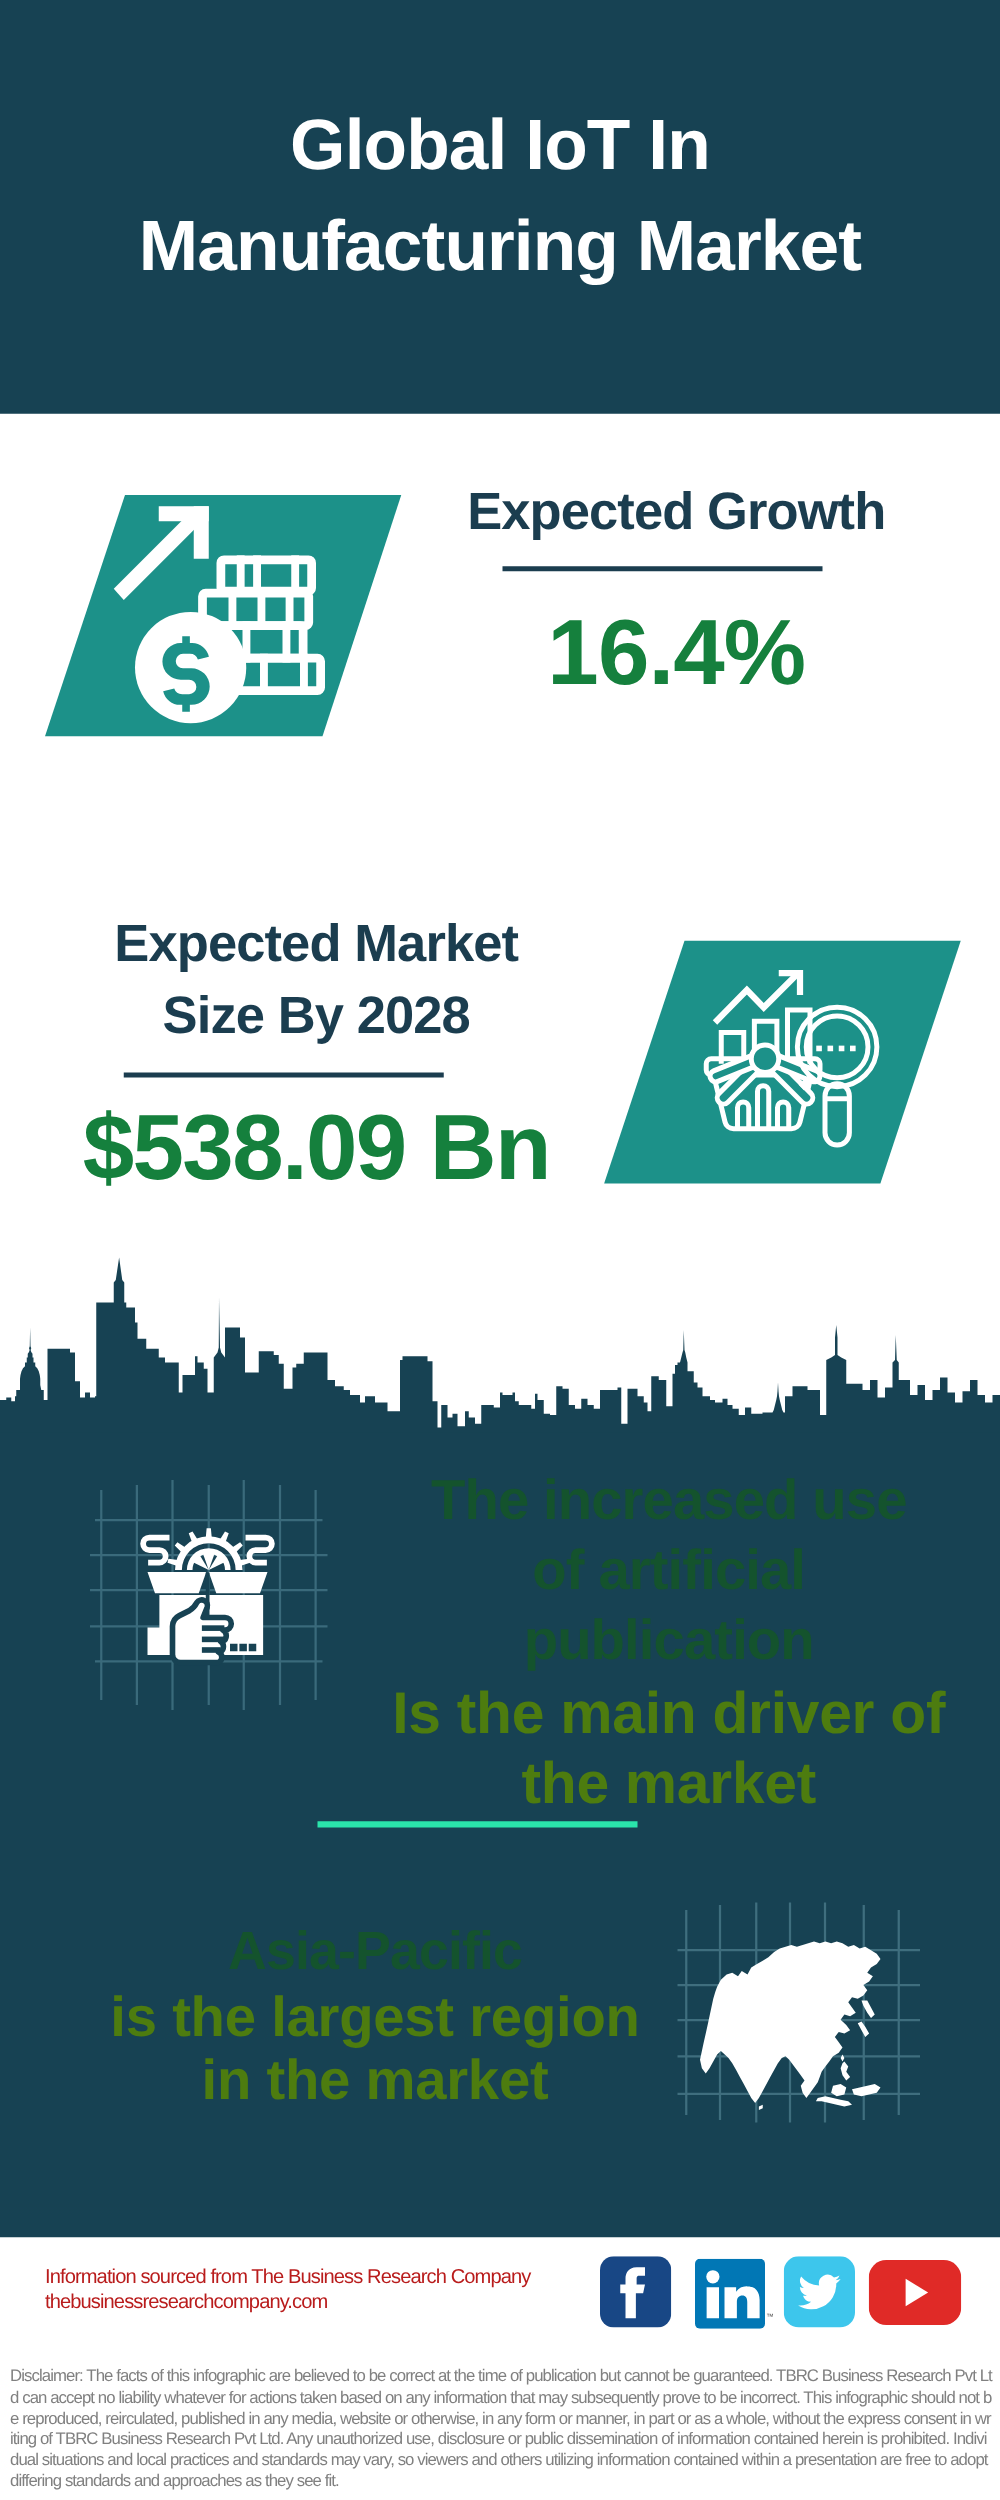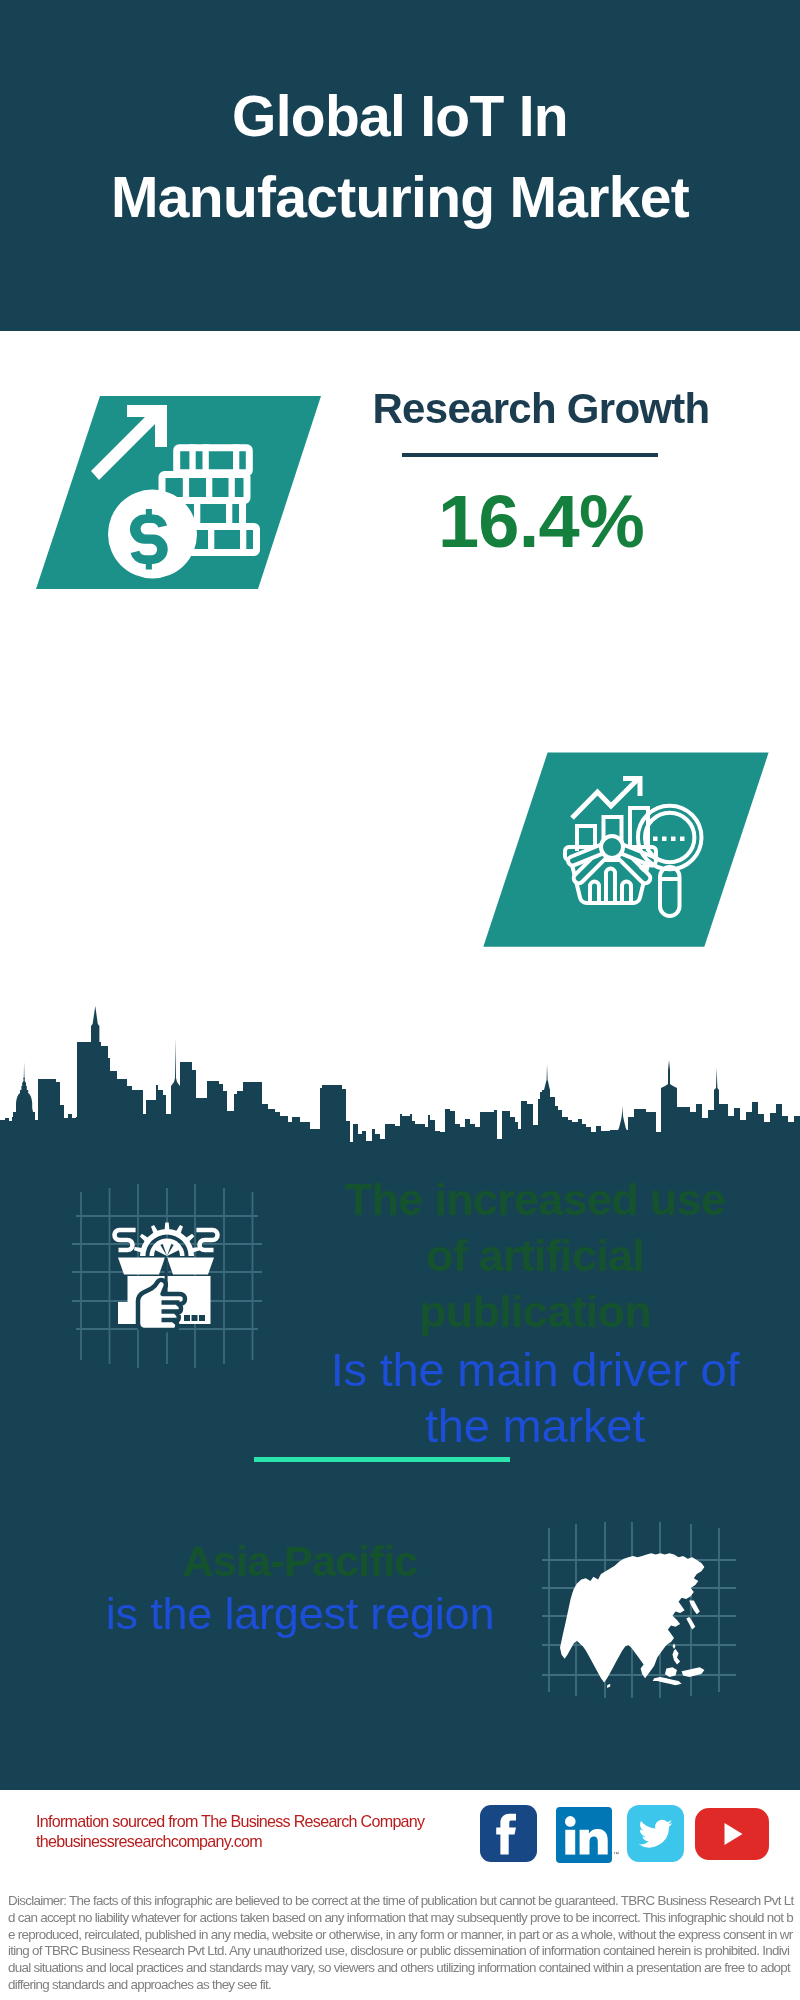--- a/index.html
+++ b/index.html
@@ -29,21 +29,21 @@
   
   .darkbody{position:absolute;left:0;top:1000px;width:800px;height:790px;}
   .skyline-svg{position:absolute;left:0;top:0;width:800px;height:160px;display:block;}
   .darkfill{position:absolute;left:0;top:146px;width:800px;height:644px;background:#174253;}
 
   
   .ai-icon{position:absolute;left:60px;top:1180px;width:230px;height:200px;}
   .ai-text{position:absolute;left:300px;top:1170px;width:470px;text-align:center;}
   .hl{color:#14532d;font-size:45px;font-weight:bold;line-height:56px;letter-spacing:-0.72px;}
   .ai-text .hl{padding-top:2px;}
-  .sub{color:#1d4ed8;font-size:47px;font-weight:normal;line-height:56px;letter-spacing:-0.2px;padding-top:2px;}
+  .sub{color:#4d7c0f;font-size:47px;font-weight:bold;line-height:56px;letter-spacing:-0.2px;padding-top:2px;}
   .ai-rule{position:absolute;left:254px;top:1457px;width:256px;height:5px;background:#2ae4ab;}
 
   
   .apac-text{position:absolute;left:50px;top:1534px;width:500px;text-align:center;white-space:nowrap;}
   .apac-text .hl{line-height:55px;}
   .apac-text .sub{line-height:50px;padding-top:0;font-size:45px;}
   .apac-text .hl{font-size:43px;}
   .apac-map{position:absolute;left:540px;top:1520px;width:200px;height:180px;}
 
   
@@ -106,21 +106,21 @@
         <rect x="233" y="444.3" width="6.3" height="32" fill="#ffffff"></rect>
       </g>
       <circle cx="152.5" cy="534" r="44.5" fill="#ffffff"></circle>
       <g fill="#1c9189" transform="translate(152.5,534) scale(0.305)">
         <path d="M-22,-82 h20 v18 h6 a46,46 0 0 1 44,36 l-29,7 a22,22 0 0 0 -21,-15 h-18 a19,19 0 0 0 0,38 h22 a48,48 0 0 1 0,96 h-4 v18 h-20 v-18 h-6 a46,46 0 0 1 -44,-36 l29,-7 a22,22 0 0 0 21,15 h18 a19,19 0 0 0 0,-38 h-22 a48,48 0 0 1 0,-96 h4 z"></path>
       </g>
     </svg>
   </div>
   <div class="stat1-text">
     <div class="stat-label">
-      <span>Research Growth</span><br>
+      <span>Expected Growth</span><br>
     </div>
     <div class="stat-rule"></div>
     <div class="stat-value">16.4%</div>
   </div>
 
   <div class="stat2-shape">
     <svg viewBox="470 740 300 210" width="300" height="210">
       <polygon points="547.6,752.6 768.6,752.6 704.3,946.7 483.3,946.7" fill="#1c9189"></polygon>
       <g fill="none" stroke="#ffffff" stroke-width="4" stroke-linejoin="miter" stroke-linecap="butt">
 
@@ -152,20 +152,28 @@
         <rect x="660" y="867" width="19.5" height="49" rx="9.75"></rect>
         <path d="M661,879 h18"></path>
       </g>
       <g fill="#ffffff">
         <rect x="653" y="836.5" width="4.5" height="4.5"></rect>
         <rect x="662" y="836.5" width="4.5" height="4.5"></rect>
         <rect x="671" y="836.5" width="4.5" height="4.5"></rect>
         <rect x="680" y="836.5" width="4.5" height="4.5"></rect>
       </g>
     </svg>
+  </div>
+  <div class="stat2-text">
+    <div class="stat-label">
+      <span>Expected Market</span><br>
+      <span>Size By 2028</span>
+    </div>
+    <div class="stat2-rule"></div>
+    <div class="stat-value v2">$538.09 Bn</div>
   </div>
 
   <div class="darkbody">
     <svg class="skyline-svg" viewBox="0 0 800 160" width="800" height="160" preserveAspectRatio="none">
       <path d="M0,160 L0,120 L5,120 L5,118 L9,118 L9,121 L12,121 L12,117 L13,117 L13,112 L16,112 L16,108 L16,108 L16,103 L16.4,100 L17.2,97 L18.4,94.5 L20,93 L20,90 L21.4,90 L21.4,86 L22.2,86 L22.2,83 L23.2,81.5 L23.7,80 L23.2,78.5 L23.8,77 L24.1,62 L24.4,77 L25,78.5 L24.5,80 L25,81.5 L26,83 L26,86 L26.8,86 L26.8,90 L28.2,90 L28.2,93 L29.8,94.5 L31,97 L31.8,100 L32.2,103 L32.2,108 L33,112 L35,112 L35,120 L38,120 L38,79 L56,79 L56,79 L56,82 L60,82 L60,82 L60,105 L64,105 L64,105 L64,118 L68,118 L68,118 L68,114 L72,114 L72,114 L72,118 L76,118 L76,117 L77,117 L77,42 L91,42 L91,26 L92.6,24 L95.3,6 L97.8,24 L99.4,26 L99.4,42 L101,42 L101,46 L108,46 L108,46 L108,58 L110,58 L110,58 L110,71 L117,71 L117,71 L117,79 L127,79 L127,79 L127,86 L132,86 L132,86 L132,90 L143,90 L143,90 L143,114 L146,114 L146,114 L146,100 L156,100 L156,100 L156,85 L158,85 L158,85 L158,90 L163,90 L163,90 L163,95 L166,95 L166,95 L166,114 L171,114 L171,114 L171,86 L174,82 L175,78 L175.2,38 L176,78 L177,82 L180,86 L180,62 L192,62 L192,70 L196,70 L196,98 L196,98 L207,98 L207,98 L207,81 L219,81 L219,81 L219,84 L223,84 L223,84 L223,91 L227,91 L227,91 L227,111 L234,111 L234,111 L234,94 L237,94 L237,94 L237,91 L243,91 L243,91 L243,82 L262,82 L262,82 L262,104 L268,104 L268,104 L268,109 L275,109 L275,109 L275,112 L280,112 L280,112 L280,116 L288,116 L288,116 L288,122 L292,122 L292,122 L292,117 L300,117 L300,117 L300,122 L310,122 L310,122 L310,129 L320,129 L320,129 L320,88 L322,88 L322,85 L342,85 L342,85 L342,89 L345,89 L346,89 L346,121 L350,121 L350,121 L350,142 L353,142 L353,142 L353,124 L358,124 L358,124 L358,134 L362,134 L362,134 L362,131 L366,131 L366,131 L366,141 L372,141 L372,141 L372,129 L375,129 L375,129 L375,134 L380,134 L380,134 L380,139 L385,139 L385,139 L385,124 L395,124 L395,124 L395,126 L400,126 L400,126 L400,114 L402,114 L402,114 L402,116 L410,116 L410,116 L410,114 L412,114 L412,114 L412,121 L415,121 L415,121 L415,124 L425,124 L425,124 L425,127 L428,127 L428,127 L428,115 L430,115 L430,115 L430,120 L435,120 L435,120 L435,131 L440,131 L440,131 L440,132 L445,132 L445,132 L445,109 L450,109 L450,109 L450,111 L455,111 L455,111 L455,124 L460,124 L460,124 L460,127 L465,127 L465,127 L465,119 L470,119 L470,119 L470,124 L475,124 L475,124 L475,127 L480,127 L480,127 L480,112 L490,112 L490,112 L494,112 L494,112 L494,110 L497,110 L497,110 L497,139 L502,139 L502,139 L502,111 L510,111 L510,111 L510,117 L515,117 L515,117 L515,122 L518,122 L518,122 L518,129 L521,129 L521,129 L521,101 L527,101 L527,101 L527,104 L533,104 L533,104 L533,125 L538,125 L538,125 L538,99 L540,99 L540,99 L540,92 L542,92 L542,92 L542,90 L544,90 L544,90 L545,86 L546,82 L546.6,80 L547,64 L547.6,80 L548.2,82 L549,86 L550,90 L550,97 L552,97 L552,97 L555,97 L555,97 L555,106 L558,106 L558,106 L558,110 L562,110 L562,110 L562,117 L568,117 L568,117 L568,120 L572,120 L572,120 L572,122 L578,122 L578,122 L578,119 L582,119 L582,119 L582,124 L586,124 L586,124 L586,127 L591,127 L591,127 L591,132 L596,132 L596,132 L596,126 L601,126 L601,126 L601,131 L610,131 L610,131 L610,130 L618,130 L618,130 L619,128 L620,124 L621,120 L621.6,117 L622,113 L622.4,106 L622.8,113 L623.2,117 L623.8,120 L624.8,124 L625.8,128 L626.8,130 L628,130 L628,117 L634,117 L634,117 L634,109 L646,109 L646,109 L646,112 L656,112 L656,112 L656,132 L660,132 L660,132 L661,132 L661,88 L665,86 L668,84 L668,70 L669,60 L670,70 L670,84 L673,86 L677,88 L677,107 L682,107 L682,107 L690,107 L690,107 L690,112 L696,112 L696,112 L696,104 L702,104 L702,104 L702,118 L708,118 L708,118 L708,110 L712,110 L712,110 L714,110 L714,90 L716,88 L716.6,68 L717.4,88 L719,90 L719,104 L722,104 L722,104 L728,104 L728,104 L728,116 L734,116 L734,116 L734,108 L740,108 L740,108 L740,120 L746,120 L746,120 L746,112 L752,112 L752,112 L752,102 L758,102 L758,102 L758,114 L764,114 L764,114 L764,122 L770,122 L770,122 L770,113 L776,113 L776,113 L776,104 L782,104 L782,104 L782,116 L788,116 L788,116 L788,122 L794,122 L794,122 L794,116 L800,116 L800,160 Z" fill="#174253"></path>
     </svg>
     <div class="darkfill"></div>
   </div>
 
   <div class="ai-icon">
@@ -231,20 +239,21 @@
       <span>Is the main driver of</span><br>
       <span>the market</span>
     </div>
   </div>
   <div class="ai-rule"></div>
 
   <div class="apac-text">
     <div class="hl">Asia-Pacific</div>
     <div class="sub">
       <span>is the largest region</span><br>
+      <span>in the market</span>
     </div>
   </div>
   <div class="apac-map">
     <svg viewBox="540 1520 200 180" width="200" height="180">
       <g stroke="#3f6e7e" stroke-width="1.8">
         <line x1="549" y1="1528" x2="549" y2="1692"></line>
         <line x1="576" y1="1524" x2="576" y2="1696"></line>
         <line x1="605" y1="1522" x2="605" y2="1698"></line>
         <line x1="632" y1="1522" x2="632" y2="1698"></line>
         <line x1="660" y1="1522" x2="660" y2="1698"></line>

